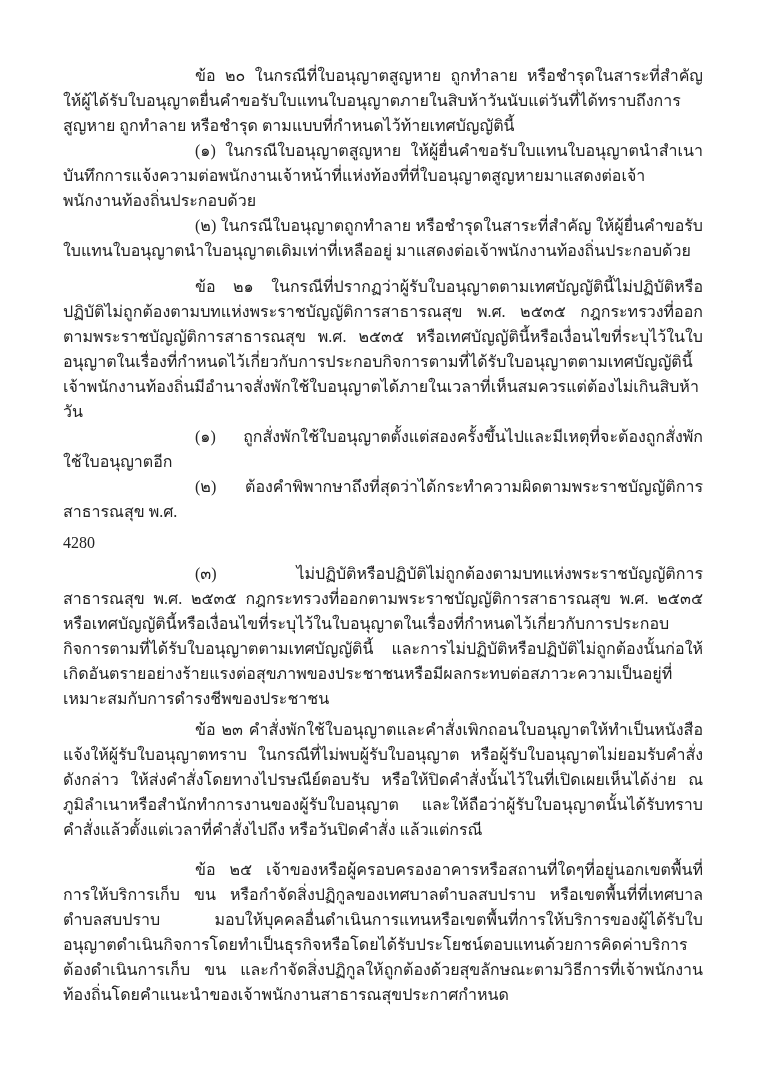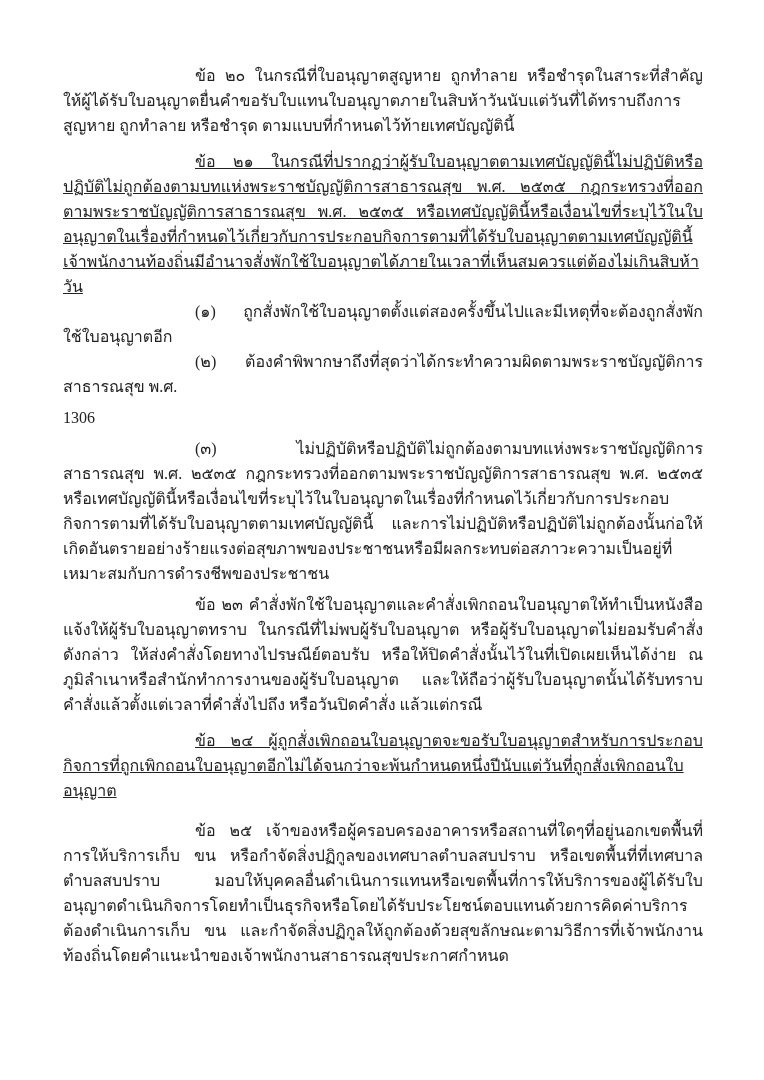--- a/index.html
+++ b/index.html
@@ -32,31 +32,32 @@
     text-align-last: left;
     -webkit-text-align-last: left;
   }
   .doc-text p {
     margin: 0;
     text-indent: 132px;
     overflow-wrap: break-word;
   }
   .doc-text p.no-indent { text-indent: 0; }
   .gap-sm { margin-top: 6px !important; }
-  .gap-md { margin-top: 11px !important; text-decoration: underline; }
+  .gap-md { margin-top: 11px !important; }
   .gap-lg { margin-top: 15px !important; }
 </style>
 </head>
 <body>
 
 <div class="page">
   <div class="doc-text">
     <p>ข้อ ๒๐ ในกรณีที่ใบอนุญาตสูญหาย ถูกทำลาย หรือชำรุดในสาระที่สำคัญ ให้ผู้ได้รับใบอนุญาตยื่นคำขอรับใบแทนใบอนุญาตภายในสิบห้าวันนับแต่วันที่ได้ทราบถึงการสูญหาย ถูกทำลาย หรือชำรุด ตามแบบที่กำหนดไว้ท้ายเทศบัญญัตินี้</p>
+    <p>(๑) ในกรณีใบอนุญาตสูญหาย ให้ผู้ยื่นคำขอรับใบแทนใบอนุญาตนำสำเนาบันทึกการแจ้งความต่อพนักงานเจ้าหน้าที่แห่งท้องที่ที่ใบอนุญาตสูญหายมาแสดงต่อเจ้าพนักงานท้องถิ่นประกอบด้วย</p>
+    <p>(๒) ในกรณีใบอนุญาตถูกทำลาย หรือชำรุดในสาระที่สำคัญ ให้ผู้ยื่นคำขอรับใบแทนใบอนุญาตนำใบอนุญาตเดิมเท่าที่เหลืออยู่ มาแสดงต่อเจ้าพนักงานท้องถิ่นประกอบด้วย</p>
     <p class="gap-md">ข้อ ๒๑ ในกรณีที่ปรากฏว่าผู้รับใบอนุญาตตามเทศบัญญัตินี้ไม่ปฏิบัติหรือปฏิบัติไม่ถูกต้องตามบทแห่งพระราชบัญญัติการสาธารณสุข พ.ศ. ๒๕๓๕ กฎกระทรวงที่ออกตามพระราชบัญญัติการสาธารณสุข พ.ศ. ๒๕๓๕ หรือเทศบัญญัตินี้หรือเงื่อนไขที่ระบุไว้ในใบอนุญาตในเรื่องที่กำหนดไว้เกี่ยวกับการประกอบกิจการตามที่ได้รับใบอนุญาตตามเทศบัญญัตินี้ เจ้าพนักงานท้องถิ่นมีอำนาจสั่งพักใช้ใบอนุญาตได้ภายในเวลาที่เห็นสมควรแต่ต้องไม่เกินสิบห้าวัน</p>
     <p>(๑) ถูกสั่งพักใช้ใบอนุญาตตั้งแต่สองครั้งขึ้นไปและมีเหตุที่จะต้องถูกสั่งพักใช้ใบอนุญาตอีก</p>
     <p>(๒) ต้องคำพิพากษาถึงที่สุดว่าได้กระทำความผิดตามพระราชบัญญัติการสาธารณสุข พ.ศ.</p>
-    <p class="no-indent gap-sm">1306</p>
+    <p class="no-indent gap-sm">4280</p>
     <p class="gap-sm">(๓) ไม่ปฏิบัติหรือปฏิบัติไม่ถูกต้องตามบทแห่งพระราชบัญญัติการสาธารณสุข พ.ศ. ๒๕๓๕ กฎกระทรวงที่ออกตามพระราชบัญญัติการสาธารณสุข พ.ศ. ๒๕๓๕ หรือเทศบัญญัตินี้หรือเงื่อนไขที่ระบุไว้ในใบอนุญาตในเรื่องที่กำหนดไว้เกี่ยวกับการประกอบกิจการตามที่ได้รับใบอนุญาตตามเทศบัญญัตินี้ และการไม่ปฏิบัติหรือปฏิบัติไม่ถูกต้องนั้นก่อให้เกิดอันตรายอย่างร้ายแรงต่อสุขภาพของประชาชนหรือมีผลกระทบต่อสภาวะความเป็นอยู่ที่เหมาะสมกับการดำรงชีพของประชาชน</p>
     <p class="gap-sm">ข้อ ๒๓ คำสั่งพักใช้ใบอนุญาตและคำสั่งเพิกถอนใบอนุญาตให้ทำเป็นหนังสือแจ้งให้ผู้รับใบอนุญาตทราบ ในกรณีที่ไม่พบผู้รับใบอนุญาต หรือผู้รับใบอนุญาตไม่ยอมรับคำสั่งดังกล่าว ให้ส่งคำสั่งโดยทางไปรษณีย์ตอบรับ หรือให้ปิดคำสั่งนั้นไว้ในที่เปิดเผยเห็นได้ง่าย ณ ภูมิลำเนาหรือสำนักทำการงานของผู้รับใบอนุญาต และให้ถือว่าผู้รับใบอนุญาตนั้นได้รับทราบคำสั่งแล้วตั้งแต่เวลาที่คำสั่งไปถึง หรือวันปิดคำสั่ง แล้วแต่กรณี</p>
-    <p class="gap-md">ข้อ ๒๔ ผู้ถูกสั่งเพิกถอนใบอนุญาตจะขอรับใบอนุญาตสำหรับการประกอบกิจการที่ถูกเพิกถอนใบอนุญาตอีกไม่ได้จนกว่าจะพ้นกำหนดหนึ่งปีนับแต่วันที่ถูกสั่งเพิกถอนใบอนุญาต</p>
     <p class="gap-lg">ข้อ ๒๕ เจ้าของหรือผู้ครอบครองอาคารหรือสถานที่ใดๆที่อยู่นอกเขตพื้นที่การให้บริการเก็บ ขน หรือกำจัดสิ่งปฏิกูลของเทศบาลตำบลสบปราบ หรือเขตพื้นที่ที่เทศบาลตำบลสบปราบ มอบให้บุคคลอื่นดำเนินการแทนหรือเขตพื้นที่การให้บริการของผู้ได้รับใบอนุญาตดำเนินกิจการโดยทำเป็นธุรกิจหรือโดยได้รับประโยชน์ตอบแทนด้วยการคิดค่าบริการต้องดำเนินการเก็บ ขน และกำจัดสิ่งปฏิกูลให้ถูกต้องด้วยสุขลักษณะตามวิธีการที่เจ้าพนักงานท้องถิ่นโดยคำแนะนำของเจ้าพนักงานสาธารณสุขประกาศกำหนด</p>
   </div>
 </div>
 
 </body></html>

